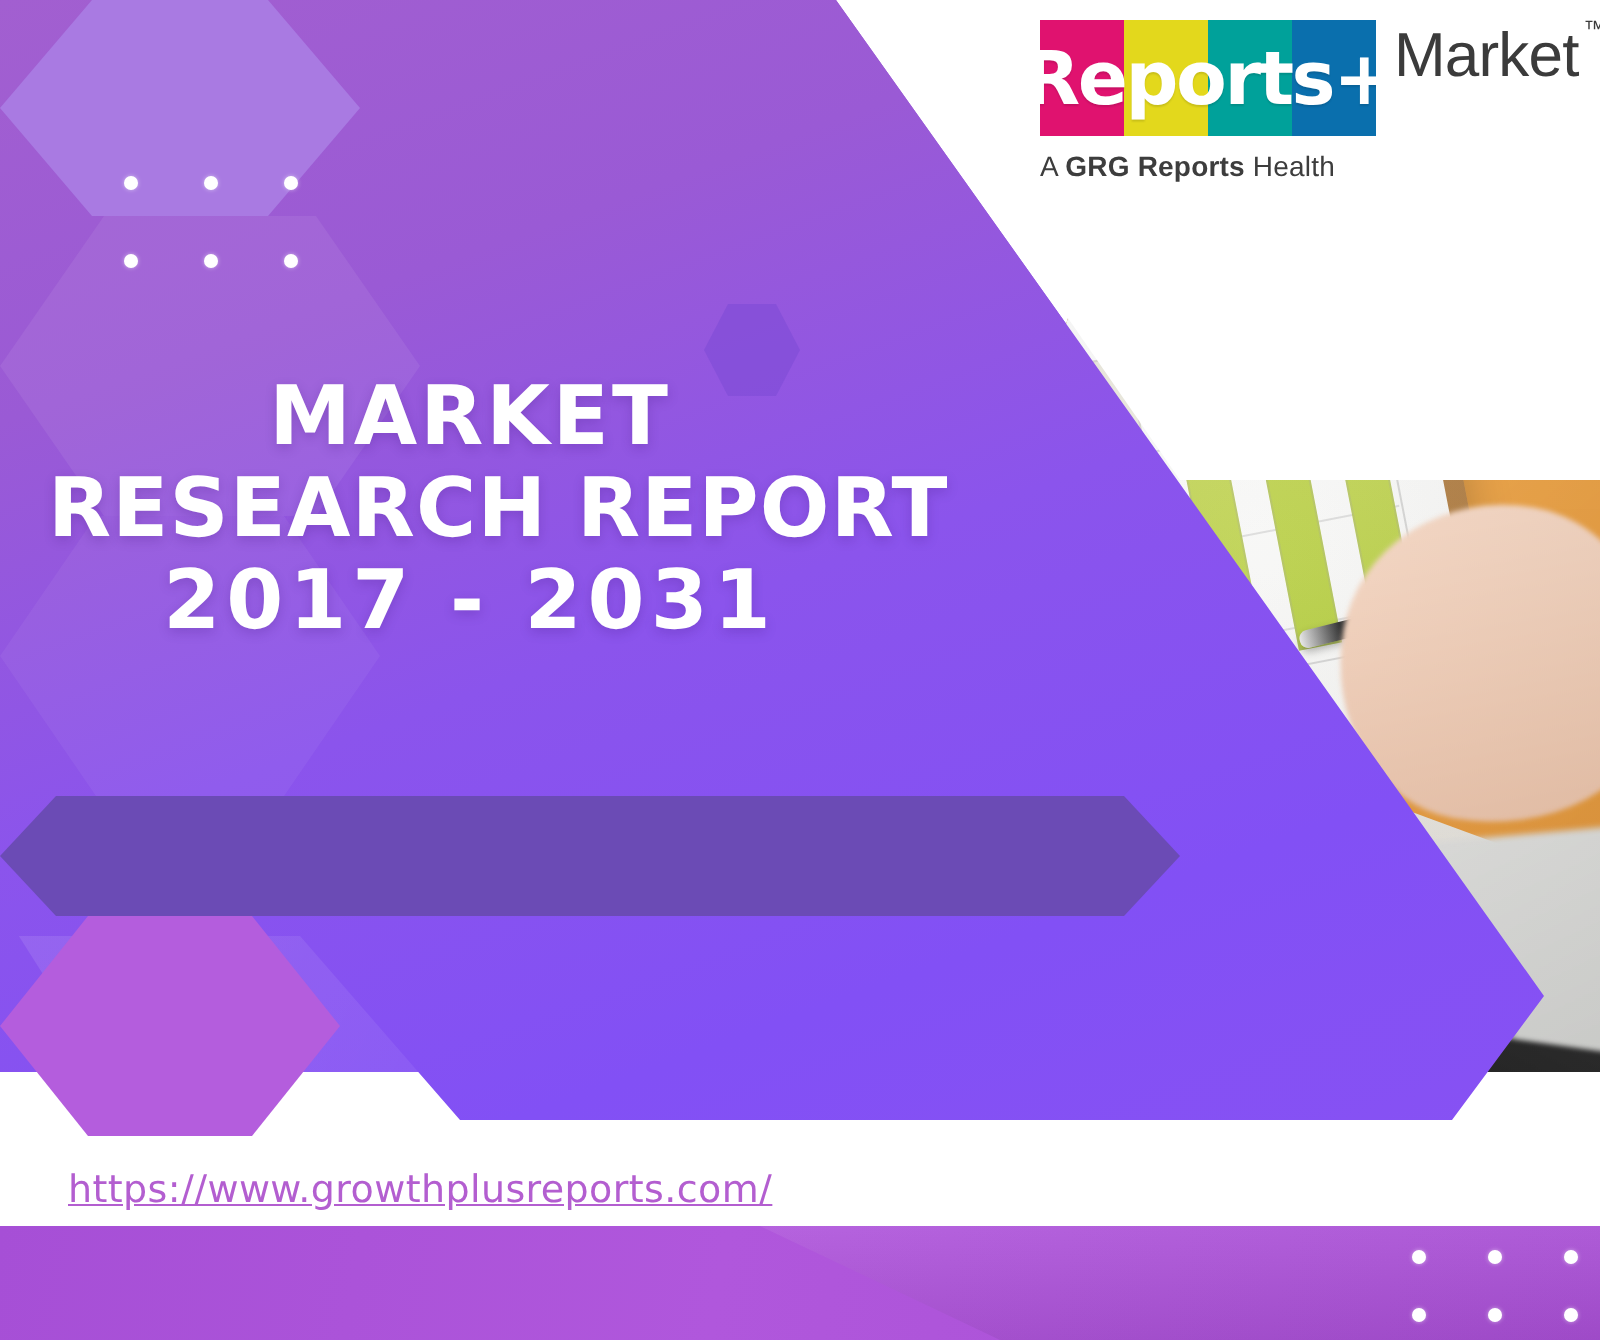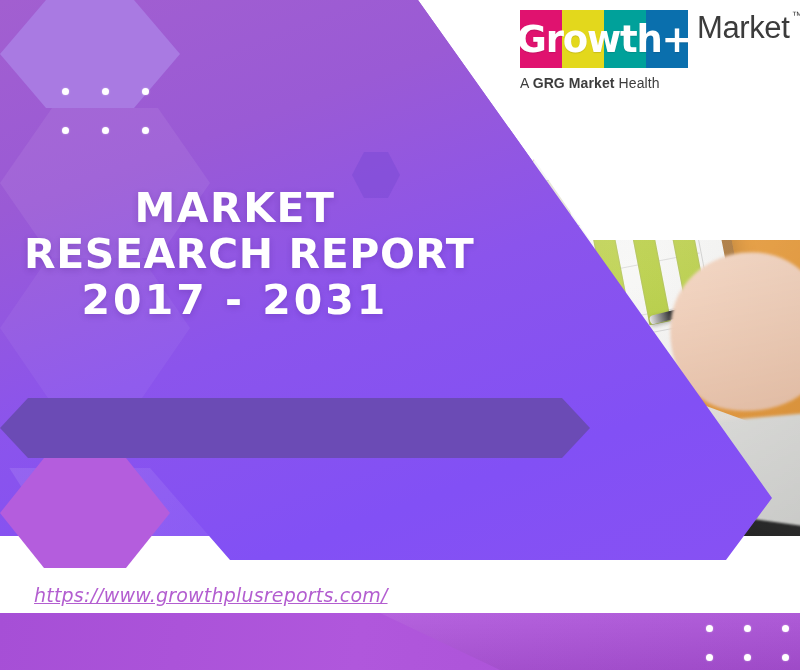--- a/index.html
+++ b/index.html
@@ -220,21 +220,20 @@
   .headline .ln2{letter-spacing:.6px;padding-left:24px;}
   .headline .ln3{letter-spacing:3px;}
 
   
   .url{
     position:absolute;left:34px;top:584px;
     font-family:"DejaVu Sans",sans-serif;
     font-size:19px;color:#b35ed0;
     text-decoration:underline;letter-spacing:.2px;
     cursor:pointer;
-    font-style:italic;
   }
 </style>
 </head>
 <body>
 
 <div class="cover">
 
   <div class="bg-purple-main"></div>
   <div class="bg-tl-panel"></div>
   <div class="bg-sheet-a"></div>
@@ -312,30 +311,30 @@
     <span></span>
   </div>
 
   <div class="logo">
     <div class="logo-row">
       <div class="logo-mark">
         <div class="band" style="background:#e0126f"></div>
         <div class="band" style="background:#e3d81c"></div>
         <div class="band" style="background:#00a19a"></div>
         <div class="band" style="background:#0a6fad"></div>
-        <div class="wordmark">Growth+</div>
+        <div class="wordmark">Reports+</div>
       </div>
       <div class="logo-words">
         <span class="l1">
           <span>Market</span>
           <span class="tm">™</span>
         </span>
       </div>
     </div>
-    <div class="logo-tag"><span>A </span><b>GRG Market</b><span> Health</span></div>
+    <div class="logo-tag"><span>A </span><b>GRG Reports</b><span> Health</span></div>
   </div>
 
   <div class="headline">
     <span class="ln ln1">MARKET</span>
     <span class="ln ln2">RESEARCH REPORT</span>
     <span class="ln ln3">2017 - 2031</span>
   </div>
 
   <a class="url" href="#">https://www.growthplusreports.com/</a>
 

